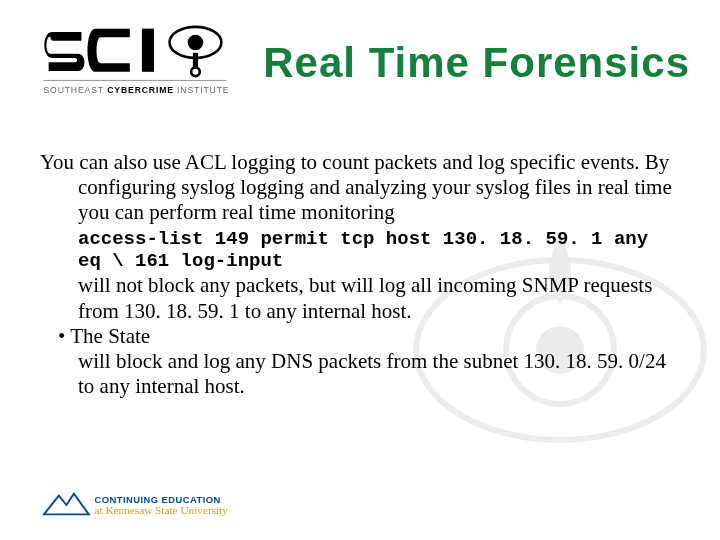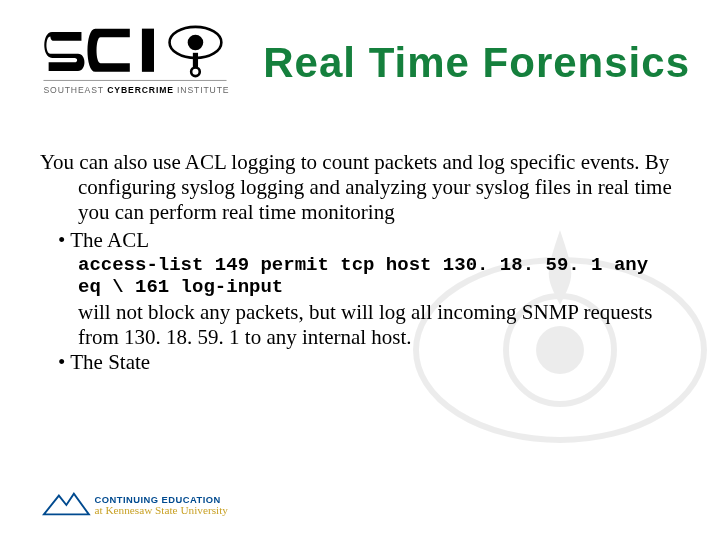--- a/index.html
+++ b/index.html
@@ -135,25 +135,25 @@
       </text>
     </svg>
     <div class="title">Real Time Forensics</div>
   </div>
 
   <div class="body">
     <div class="intro">
       <span class="hang">You can also use ACL logging to count packets and log specific events. By configuring syslog logging and analyzing your syslog files in real time you can perform real time monitoring</span>
     </div>
 
-    <p class="bullet"><span>The ACL</span></p>
     <span class="mono">access-list 149 permit tcp host 130. 18. 59. 1 any eq \ 161 log-input</span>
     <p class="cont">will not block any packets, but will log all incoming SNMP requests from 130. 18. 59. 1 to any internal host.</p>
 
     <p class="bullet"><span>The State</span></p>
+    <p class="cont">will block and log any DNS packets from the subnet 130. 18. 59. 0/24 to any internal host.</p>
   </div>
 
   <svg class="footer-logo" viewBox="0 0 320 34">
 
     <g>
       <path d="M2 26 L 18 6 L 26 16 L 34 4 L 50 26 Z" fill="none" stroke="#004a8f" stroke-width="2"></path>
     </g>
     <text x="56" y="14" class="ce-text">
       <tspan class="l1">CONTINUING EDUCATION</tspan>
     </text>

